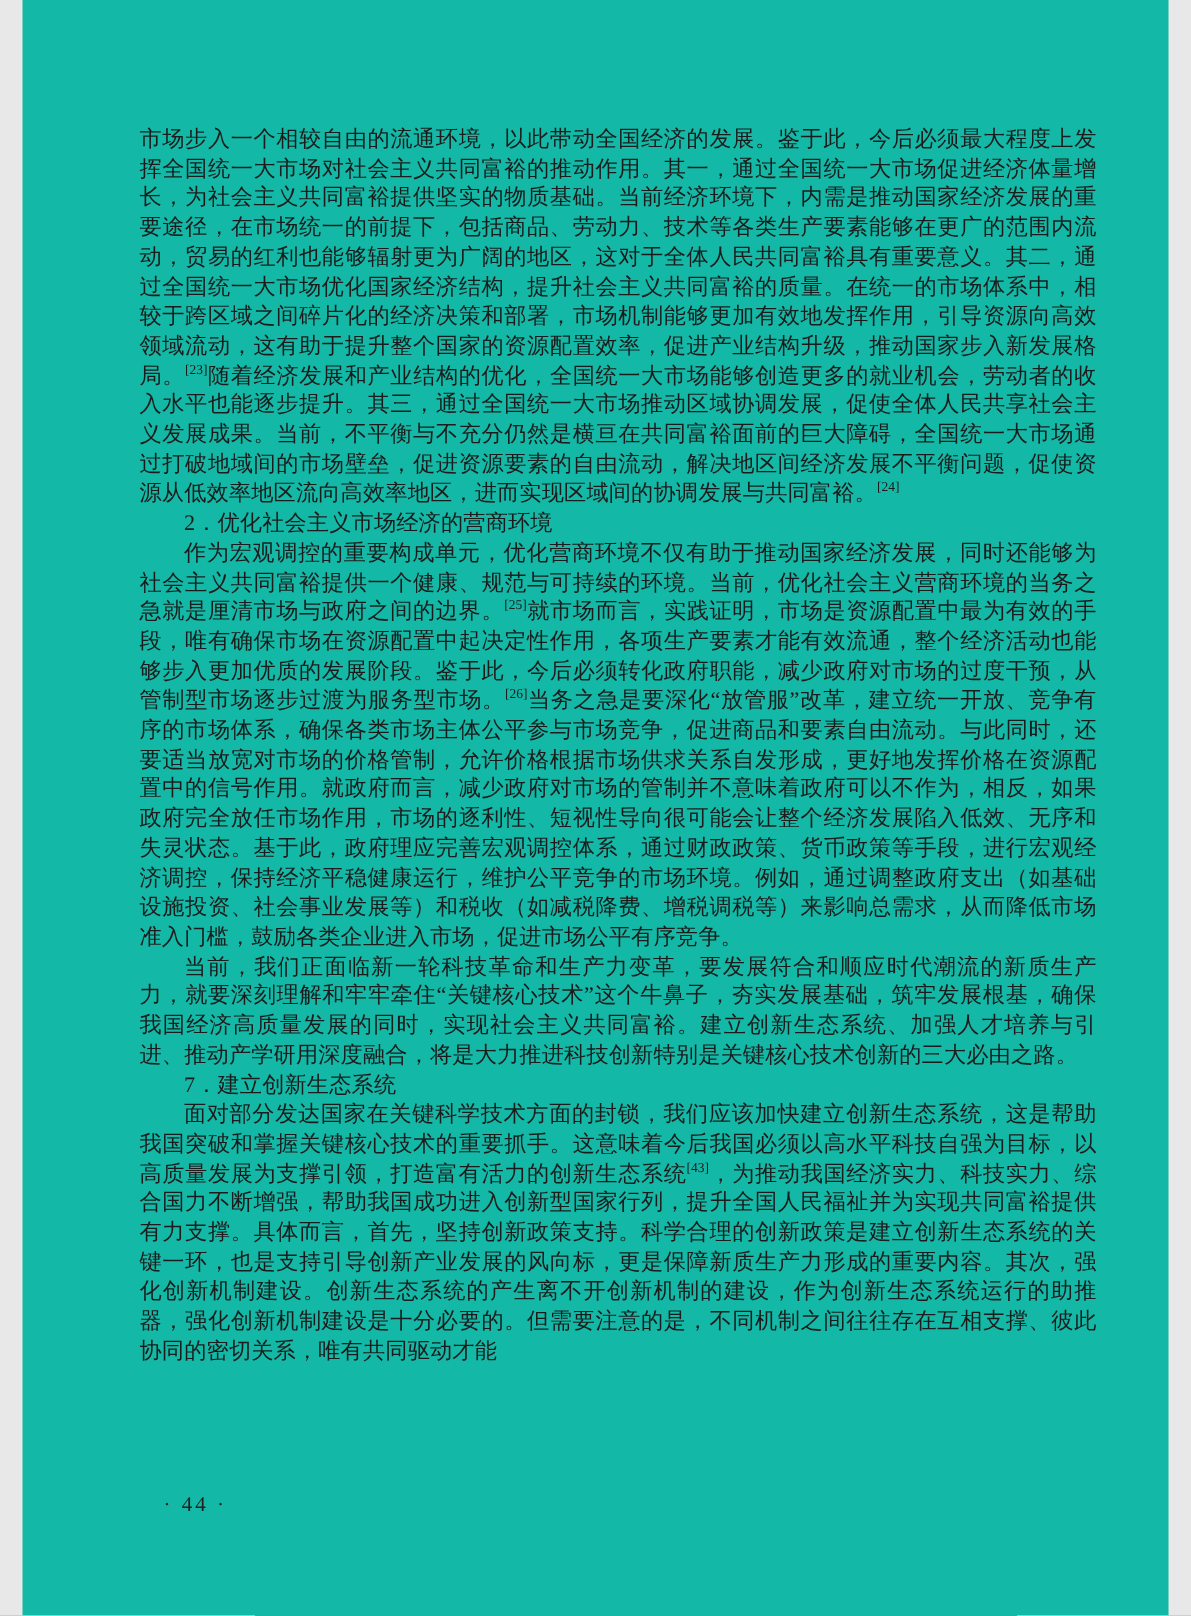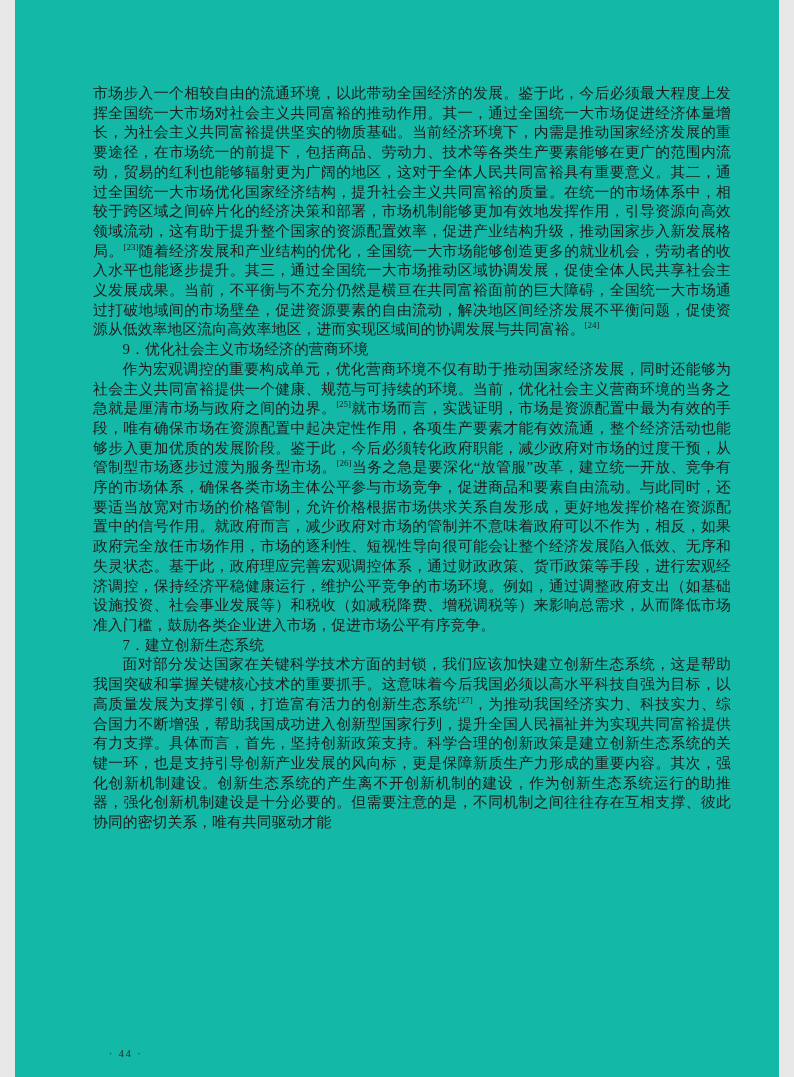--- a/index.html
+++ b/index.html
@@ -41,31 +41,32 @@
   }
   .article-body sup {
     font-size: 9px;
     line-height: 0;
     vertical-align: super;
     letter-spacing: 0;
   }
   .page-footer {
     position: absolute;
     left: 94px;
-    top: 1048px;
-    font-size: 10px;
+    top: 996px;
+    font-size: 14px;
     letter-spacing: 2px;
     color: #222;
   }
 </style>
 </head>
 <body>
 
 <div class="page">
   <div class="article-body">
       <p class="continuation">市场步入一个相较自由的流通环境，以此带动全国经济的发展。鉴于此，今后必须最大程度上发挥全国统一大市场对社会主义共同富裕的推动作用。其一，通过全国统一大市场促进经济体量增长，为社会主义共同富裕提供坚实的物质基础。当前经济环境下，内需是推动国家经济发展的重要途径，在市场统一的前提下，包括商品、劳动力、技术等各类生产要素能够在更广的范围内流动，贸易的红利也能够辐射更为广阔的地区，这对于全体人民共同富裕具有重要意义。其二，通过全国统一大市场优化国家经济结构，提升社会主义共同富裕的质量。在统一的市场体系中，相较于跨区域之间碎片化的经济决策和部署，市场机制能够更加有效地发挥作用，引导资源向高效领域流动，这有助于提升整个国家的资源配置效率，促进产业结构升级，推动国家步入新发展格局。<sup>[23]</sup>随着经济发展和产业结构的优化，全国统一大市场能够创造更多的就业机会，劳动者的收入水平也能逐步提升。其三，通过全国统一大市场推动区域协调发展，促使全体人民共享社会主义发展成果。当前，不平衡与不充分仍然是横亘在共同富裕面前的巨大障碍，全国统一大市场通过打破地域间的市场壁垒，促进资源要素的自由流动，解决地区间经济发展不平衡问题，促使资源从低效率地区流向高效率地区，进而实现区域间的协调发展与共同富裕。<sup>[24]</sup></p>
-      <p class="heading">9．优化社会主义市场经济的营商环境</p>
+      <p class="heading">2．优化社会主义市场经济的营商环境</p>
       <p class="paragraph">作为宏观调控的重要构成单元，优化营商环境不仅有助于推动国家经济发展，同时还能够为社会主义共同富裕提供一个健康、规范与可持续的环境。当前，优化社会主义营商环境的当务之急就是厘清市场与政府之间的边界。<sup>[25]</sup>就市场而言，实践证明，市场是资源配置中最为有效的手段，唯有确保市场在资源配置中起决定性作用，各项生产要素才能有效流通，整个经济活动也能够步入更加优质的发展阶段。鉴于此，今后必须转化政府职能，减少政府对市场的过度干预，从管制型市场逐步过渡为服务型市场。<sup>[26]</sup>当务之急是要深化“放管服”改革，建立统一开放、竞争有序的市场体系，确保各类市场主体公平参与市场竞争，促进商品和要素自由流动。与此同时，还要适当放宽对市场的价格管制，允许价格根据市场供求关系自发形成，更好地发挥价格在资源配置中的信号作用。就政府而言，减少政府对市场的管制并不意味着政府可以不作为，相反，如果政府完全放任市场作用，市场的逐利性、短视性导向很可能会让整个经济发展陷入低效、无序和失灵状态。基于此，政府理应完善宏观调控体系，通过财政政策、货币政策等手段，进行宏观经济调控，保持经济平稳健康运行，维护公平竞争的市场环境。例如，通过调整政府支出（如基础设施投资、社会事业发展等）和税收（如减税降费、增税调税等）来影响总需求，从而降低市场准入门槛，鼓励各类企业进入市场，促进市场公平有序竞争。</p>
+      <p class="paragraph">当前，我们正面临新一轮科技革命和生产力变革，要发展符合和顺应时代潮流的新质生产力，就要深刻理解和牢牢牵住“关键核心技术”这个牛鼻子，夯实发展基础，筑牢发展根基，确保我国经济高质量发展的同时，实现社会主义共同富裕。建立创新生态系统、加强人才培养与引进、推动产学研用深度融合，将是大力推进科技创新特别是关键核心技术创新的三大必由之路。</p>
       <p class="heading">7．建立创新生态系统</p>
-      <p class="paragraph">面对部分发达国家在关键科学技术方面的封锁，我们应该加快建立创新生态系统，这是帮助我国突破和掌握关键核心技术的重要抓手。这意味着今后我国必须以高水平科技自强为目标，以高质量发展为支撑引领，打造富有活力的创新生态系统<sup>[27]</sup>，为推动我国经济实力、科技实力、综合国力不断增强，帮助我国成功进入创新型国家行列，提升全国人民福祉并为实现共同富裕提供有力支撑。具体而言，首先，坚持创新政策支持。科学合理的创新政策是建立创新生态系统的关键一环，也是支持引导创新产业发展的风向标，更是保障新质生产力形成的重要内容。其次，强化创新机制建设。创新生态系统的产生离不开创新机制的建设，作为创新生态系统运行的助推器，强化创新机制建设是十分必要的。但需要注意的是，不同机制之间往往存在互相支撑、彼此协同的密切关系，唯有共同驱动才能</p>
+      <p class="paragraph">面对部分发达国家在关键科学技术方面的封锁，我们应该加快建立创新生态系统，这是帮助我国突破和掌握关键核心技术的重要抓手。这意味着今后我国必须以高水平科技自强为目标，以高质量发展为支撑引领，打造富有活力的创新生态系统<sup>[43]</sup>，为推动我国经济实力、科技实力、综合国力不断增强，帮助我国成功进入创新型国家行列，提升全国人民福祉并为实现共同富裕提供有力支撑。具体而言，首先，坚持创新政策支持。科学合理的创新政策是建立创新生态系统的关键一环，也是支持引导创新产业发展的风向标，更是保障新质生产力形成的重要内容。其次，强化创新机制建设。创新生态系统的产生离不开创新机制的建设，作为创新生态系统运行的助推器，强化创新机制建设是十分必要的。但需要注意的是，不同机制之间往往存在互相支撑、彼此协同的密切关系，唯有共同驱动才能</p>
     </div>
   <div class="page-footer">· 44 ·</div>
 </div>
 
 </body></html>

